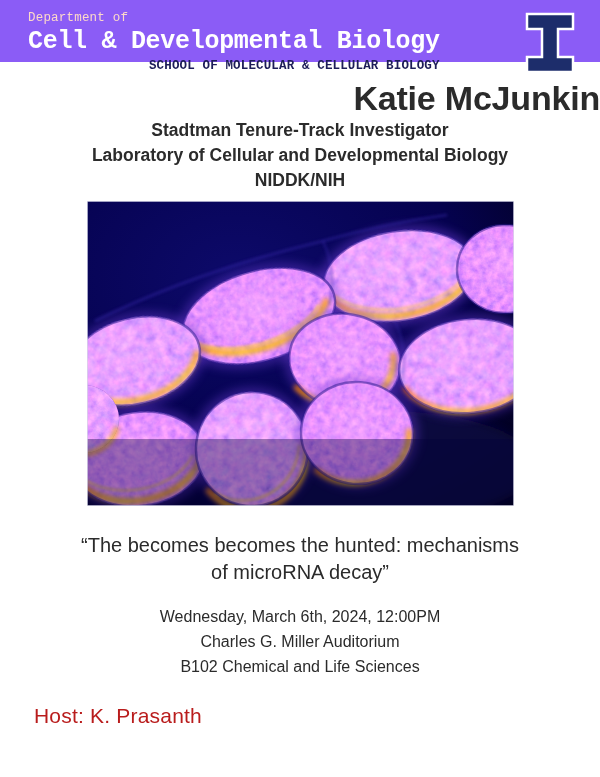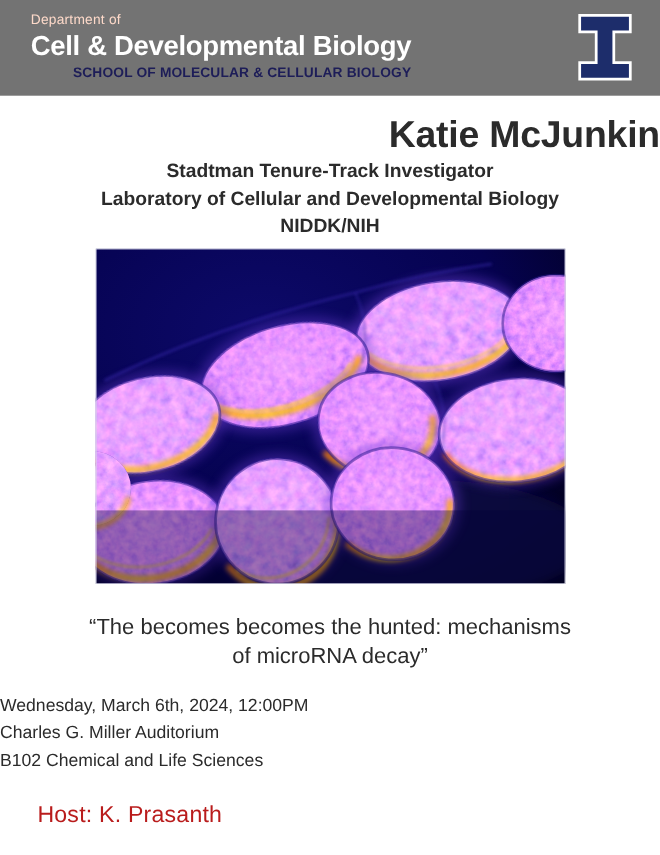--- a/index.html
+++ b/index.html
@@ -13,23 +13,24 @@
     font-family: "Liberation Sans", sans-serif;
     color: #2b2b2b;
     overflow: hidden;
     position: relative;
   }
 
   
   .banner {
     position: relative;
     width: 600px;
-    height: 87px;
-    background: #737373;
+    height: 62px;
+    background: #8b5cf6;
     box-sizing: border-box;
+    font-family: Liberation Mono, monospace;
   }
   .banner-text {
     position: absolute;
     left: 28px;
     top: 10px;
   }
   .dept-of {
     font-size: 12.5px;
     color: #fdd9c9;
     font-weight: 300;
@@ -104,20 +105,21 @@
   .talk-title {
     text-align: center;
     font-size: 20px;
     line-height: 27px;
     color: #2b2b2b;
     margin: 26px 40px 0 40px;
   }
 
   
   .event-details {
+    text-align: center;
     margin-top: 18px;
   }
   .event-line {
     font-size: 16px;
     line-height: 25px;
     color: #2b2b2b;
     margin: 0;
   }
 
   

